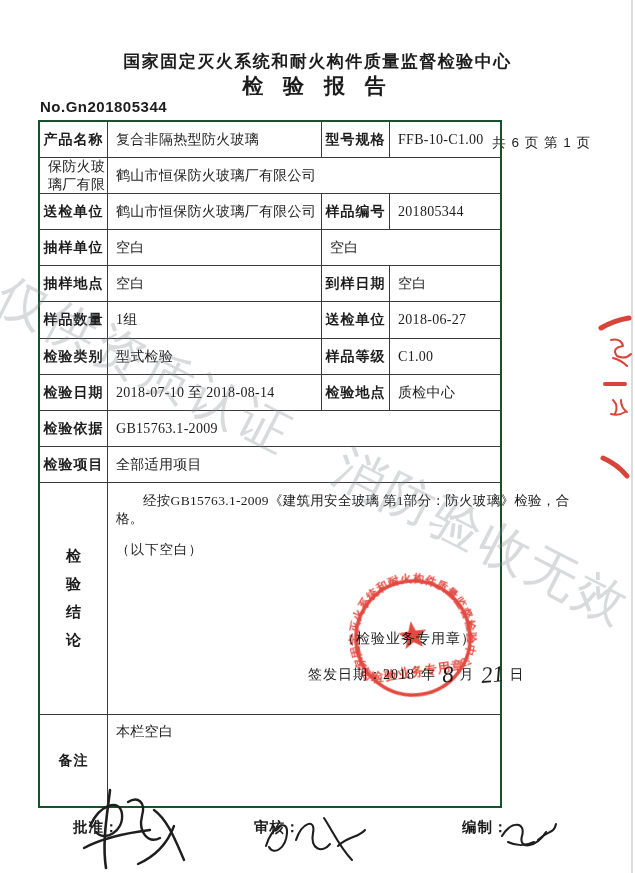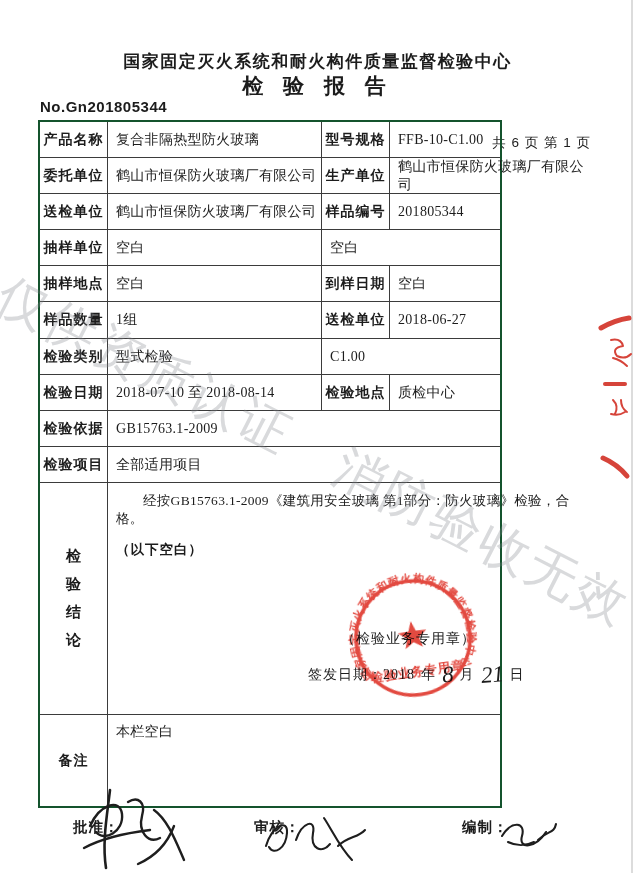--- a/index.html
+++ b/index.html
@@ -24,21 +24,21 @@
   .trow.wide { grid-template-columns:68px 480px; }
   .trow.concl { grid-template-columns:68px 480px; height:232px; }
   .trow.remarks { grid-template-columns:68px 480px; height:91px; border-bottom:none; }
   .cell { border-right:1px solid #3b3b3b; display:flex; align-items:center; overflow:hidden; }
   .cell:last-child { border-right:none; }
   .lab { justify-content:center; font-weight:700; font-size:14px; letter-spacing:1px; }
   .val { padding-left:8px; font-size:14px; font-family:Liberation Serif, serif; letter-spacing:0.3px; }
   .vlabel { flex-direction:column; justify-content:center; gap:9px; font-weight:700; font-size:15px; }
   .concl-body { position:relative; display:block; font-family:"Liberation Serif", serif; }
   .concl-line1 { margin:9px 8px 0 8px; text-indent:2em; font-size:13.5px; letter-spacing:0.3px; }
-  .concl-line2 { margin:13px 8px 16px 8px; font-size:13.5px; letter-spacing:1px;font-weight:bold; }
+  .concl-line2 { margin:13px 8px 16px 8px; font-size:13.5px; letter-spacing:1px; }
   .stamp-note { position:absolute; left:233px; top:147px; font-size:14px; letter-spacing:1px; z-index:3; }
   .issue-line { position:absolute; left:200px; top:176px; display:flex; align-items:baseline;
     font-size:14px; letter-spacing:1px; z-index:3; }
   .issue-line .seg { margin-left:6px; }
   .issue-line .seg.year { margin-left:0; }
   .hand { font-family:"Liberation Serif", serif; font-style:italic; font-size:23px;
     font-weight:500; transform:rotate(-5deg); position:relative; top:3px; letter-spacing:0; }
   .remark-body { align-items:flex-start; padding-top:8px; }
   
   .stamp-wrap { position:absolute; left:240px; top:90px; width:130px; height:130px;
@@ -71,23 +71,21 @@
 
 <div class="itable">
 
   <div class="trow">
     <div class="cell lab">产品名称</div>
     <div class="cell val">复合非隔热型防火玻璃</div>
     <div class="cell lab">型号规格</div>
     <div class="cell val">FFB-10-C1.00</div>
   </div>
   <div class="trow">
-    <div class="cell lab">委托单位</div>
     <div class="cell val">鹤山市恒保防火玻璃厂有限公司</div>
-    <div class="cell lab">生产单位</div>
     <div class="cell val">鹤山市恒保防火玻璃厂有限公司</div>
   </div>
   <div class="trow">
     <div class="cell lab">送检单位</div>
     <div class="cell val">鹤山市恒保防火玻璃厂有限公司</div>
     <div class="cell lab">样品编号</div>
     <div class="cell val">201805344</div>
   </div>
   <div class="trow">
     <div class="cell lab">抽样单位</div>
@@ -102,20 +100,21 @@
   </div>
   <div class="trow h37">
     <div class="cell lab">样品数量</div>
     <div class="cell val">1组</div>
     <div class="cell lab">送检单位</div>
     <div class="cell val">2018-06-27</div>
   </div>
   <div class="trow">
     <div class="cell lab">检验类别</div>
     <div class="cell val">型式检验</div>
+    <div class="cell lab">样品等级</div>
     <div class="cell val">C1.00</div>
   </div>
   <div class="trow">
     <div class="cell lab">检验日期</div>
     <div class="cell val">2018-07-10 至 2018-08-14</div>
     <div class="cell lab">检验地点</div>
     <div class="cell val">质检中心</div>
   </div>
 
   <div class="trow wide">

